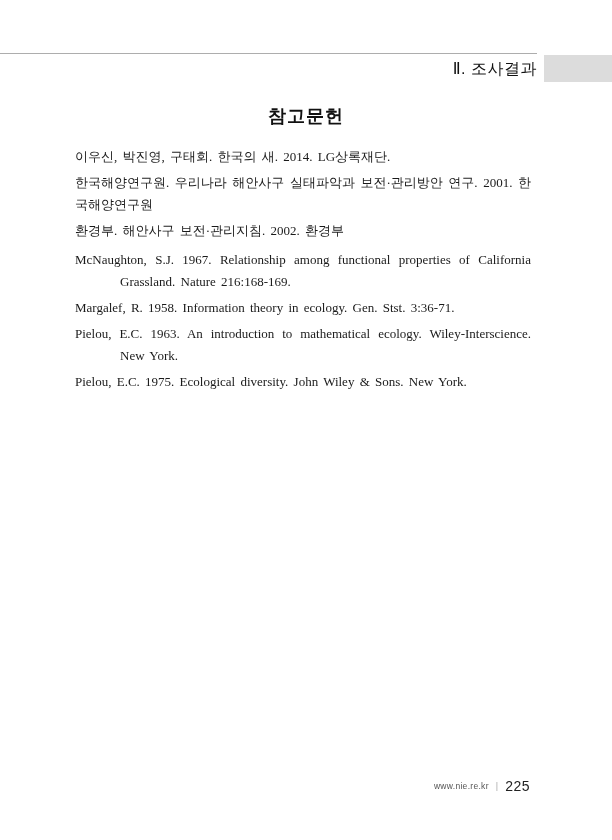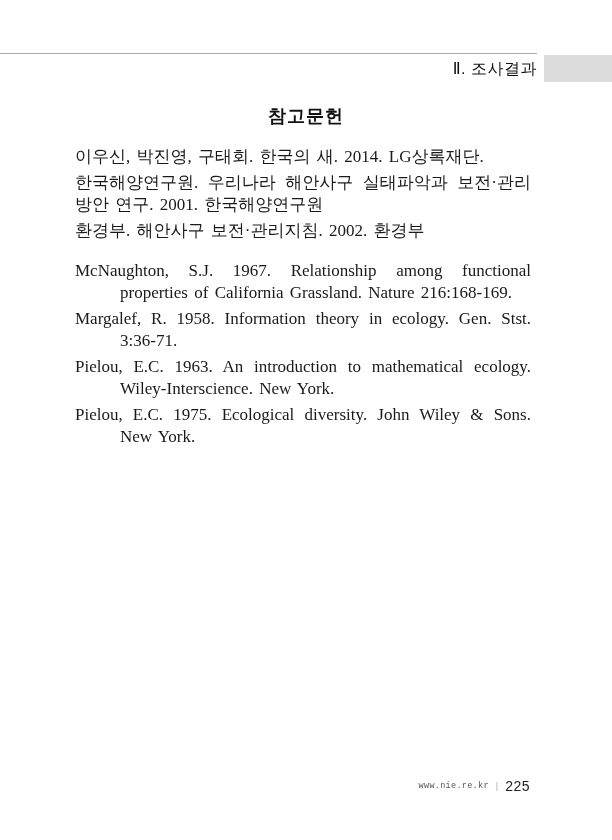--- a/index.html
+++ b/index.html
@@ -42,45 +42,44 @@
     font-weight: bold;
     color: #111111;
     letter-spacing: 1px;
   }
   .refs {
     position: absolute;
     top: 146px; left: 75px;
     width: 456px;
   }
   .ref {
-    font-size: 17px;
+    font-size: 13px;
     line-height: 22px;
     margin-bottom: 4px;
     text-align: justify;
     text-align-last: left;
     word-spacing: 2px;
     color: #1a1a1a;
   }
   .ref.hang {
     padding-left: 45px;
     text-indent: -45px;
   }
-  .ref.first-en { margin-top: 18px; }
+  .ref.first-en { margin-top: 7px; }
   .footer {
     position: absolute;
     top: 778px; right: 82px;
     display: flex;
     align-items: center;
     font-family: "Liberation Sans", "DejaVu Sans", sans-serif;
   }
   .footer-site {
     font-size: 8.5px;
     color: #555555;
     letter-spacing: 0.3px;
-    font-family: Liberation Mono, monospace;
   }
   .footer-divider {
     font-size: 9px;
     color: #aaaaaa;
     margin: 0 7px;
   }
   .footer-page {
     font-size: 14px;
     color: #222222;
     letter-spacing: 0.5px;

